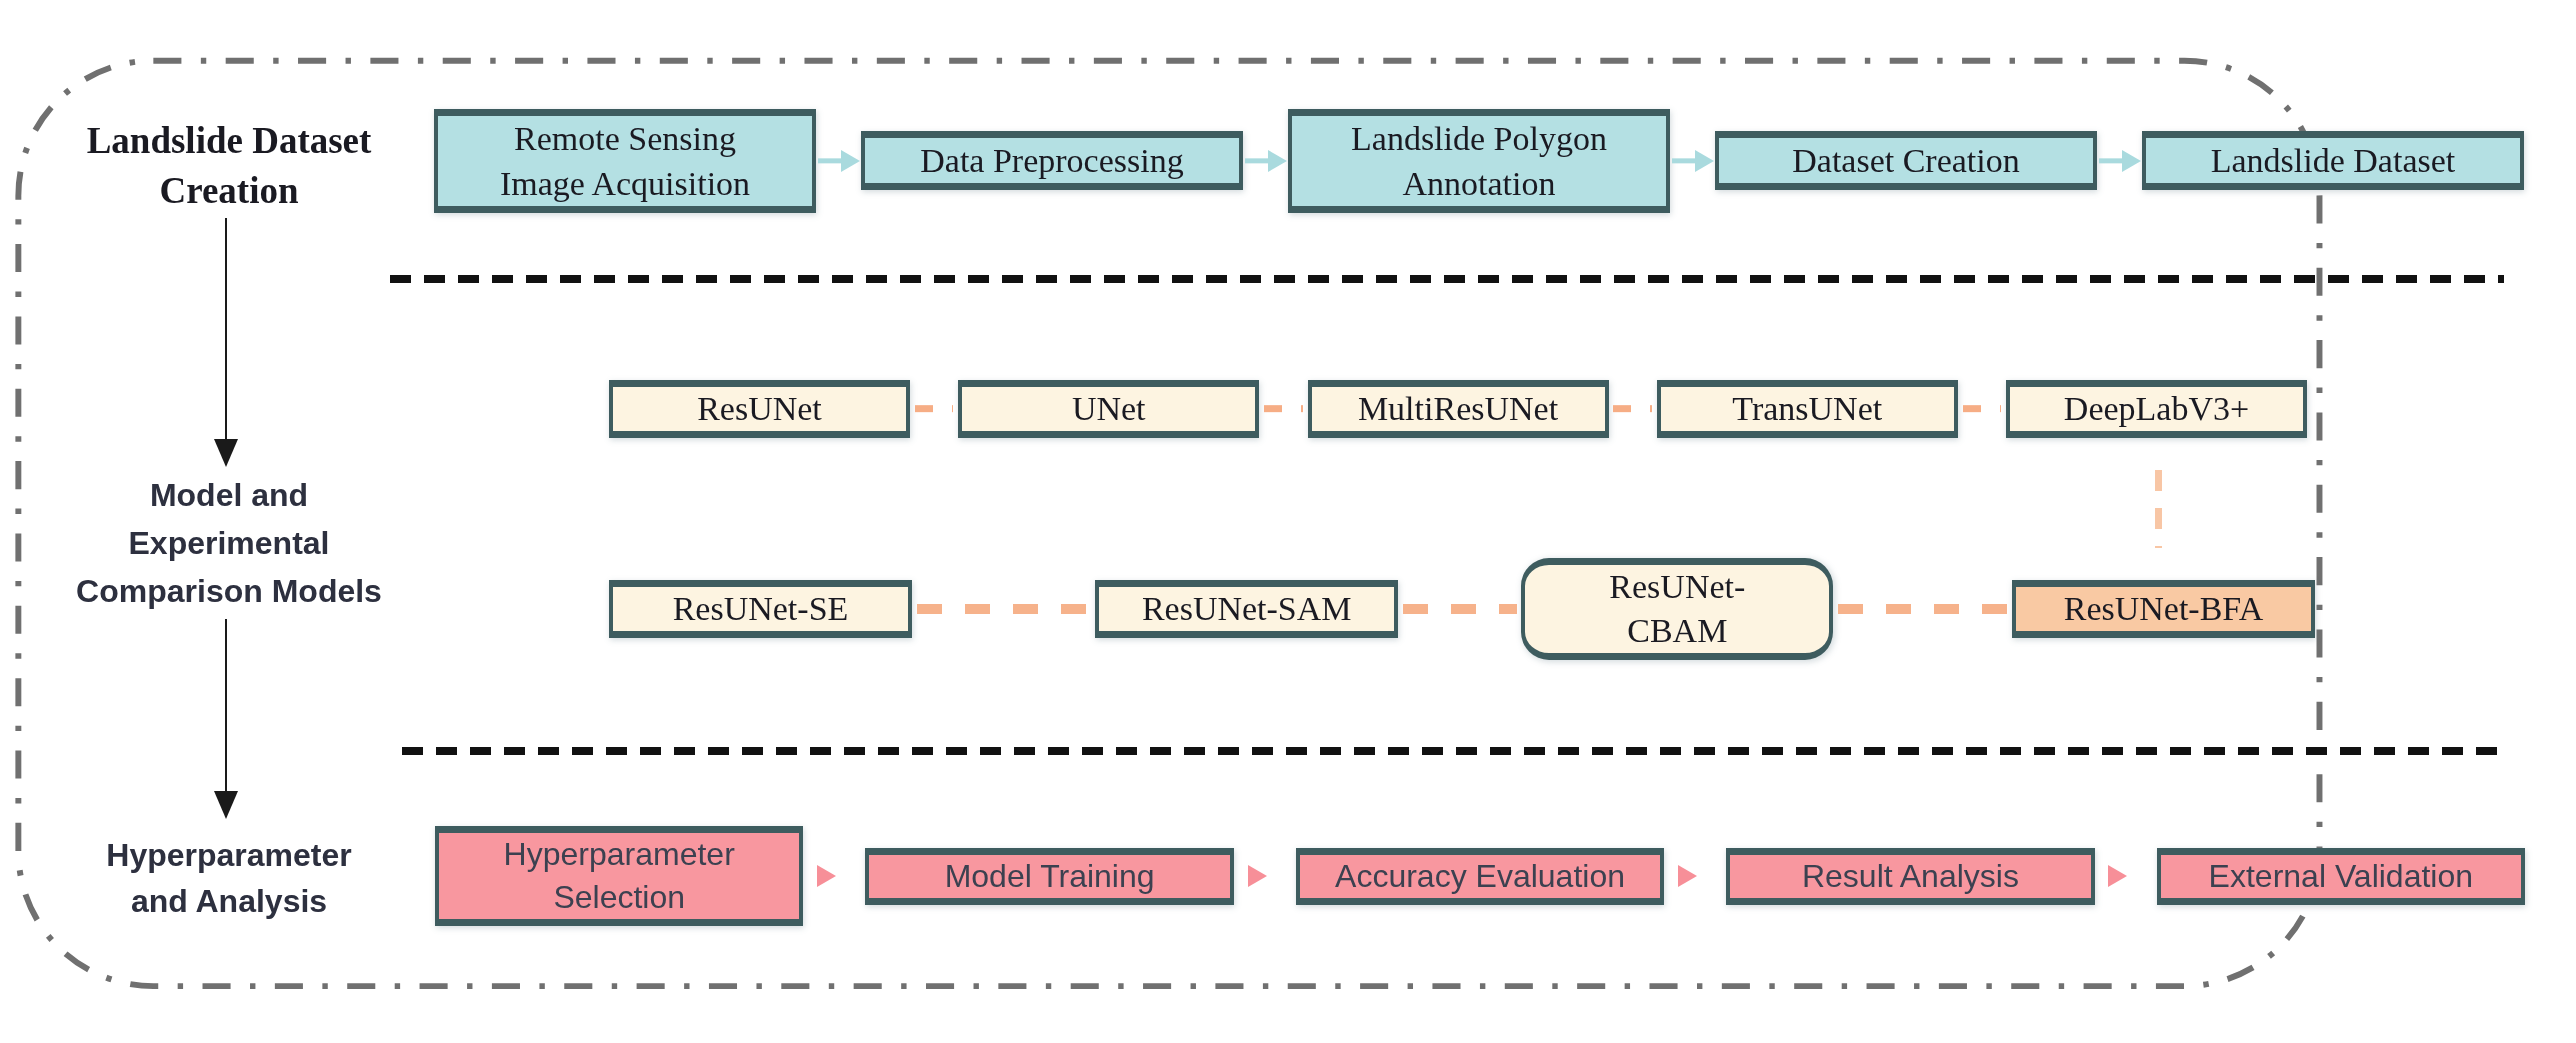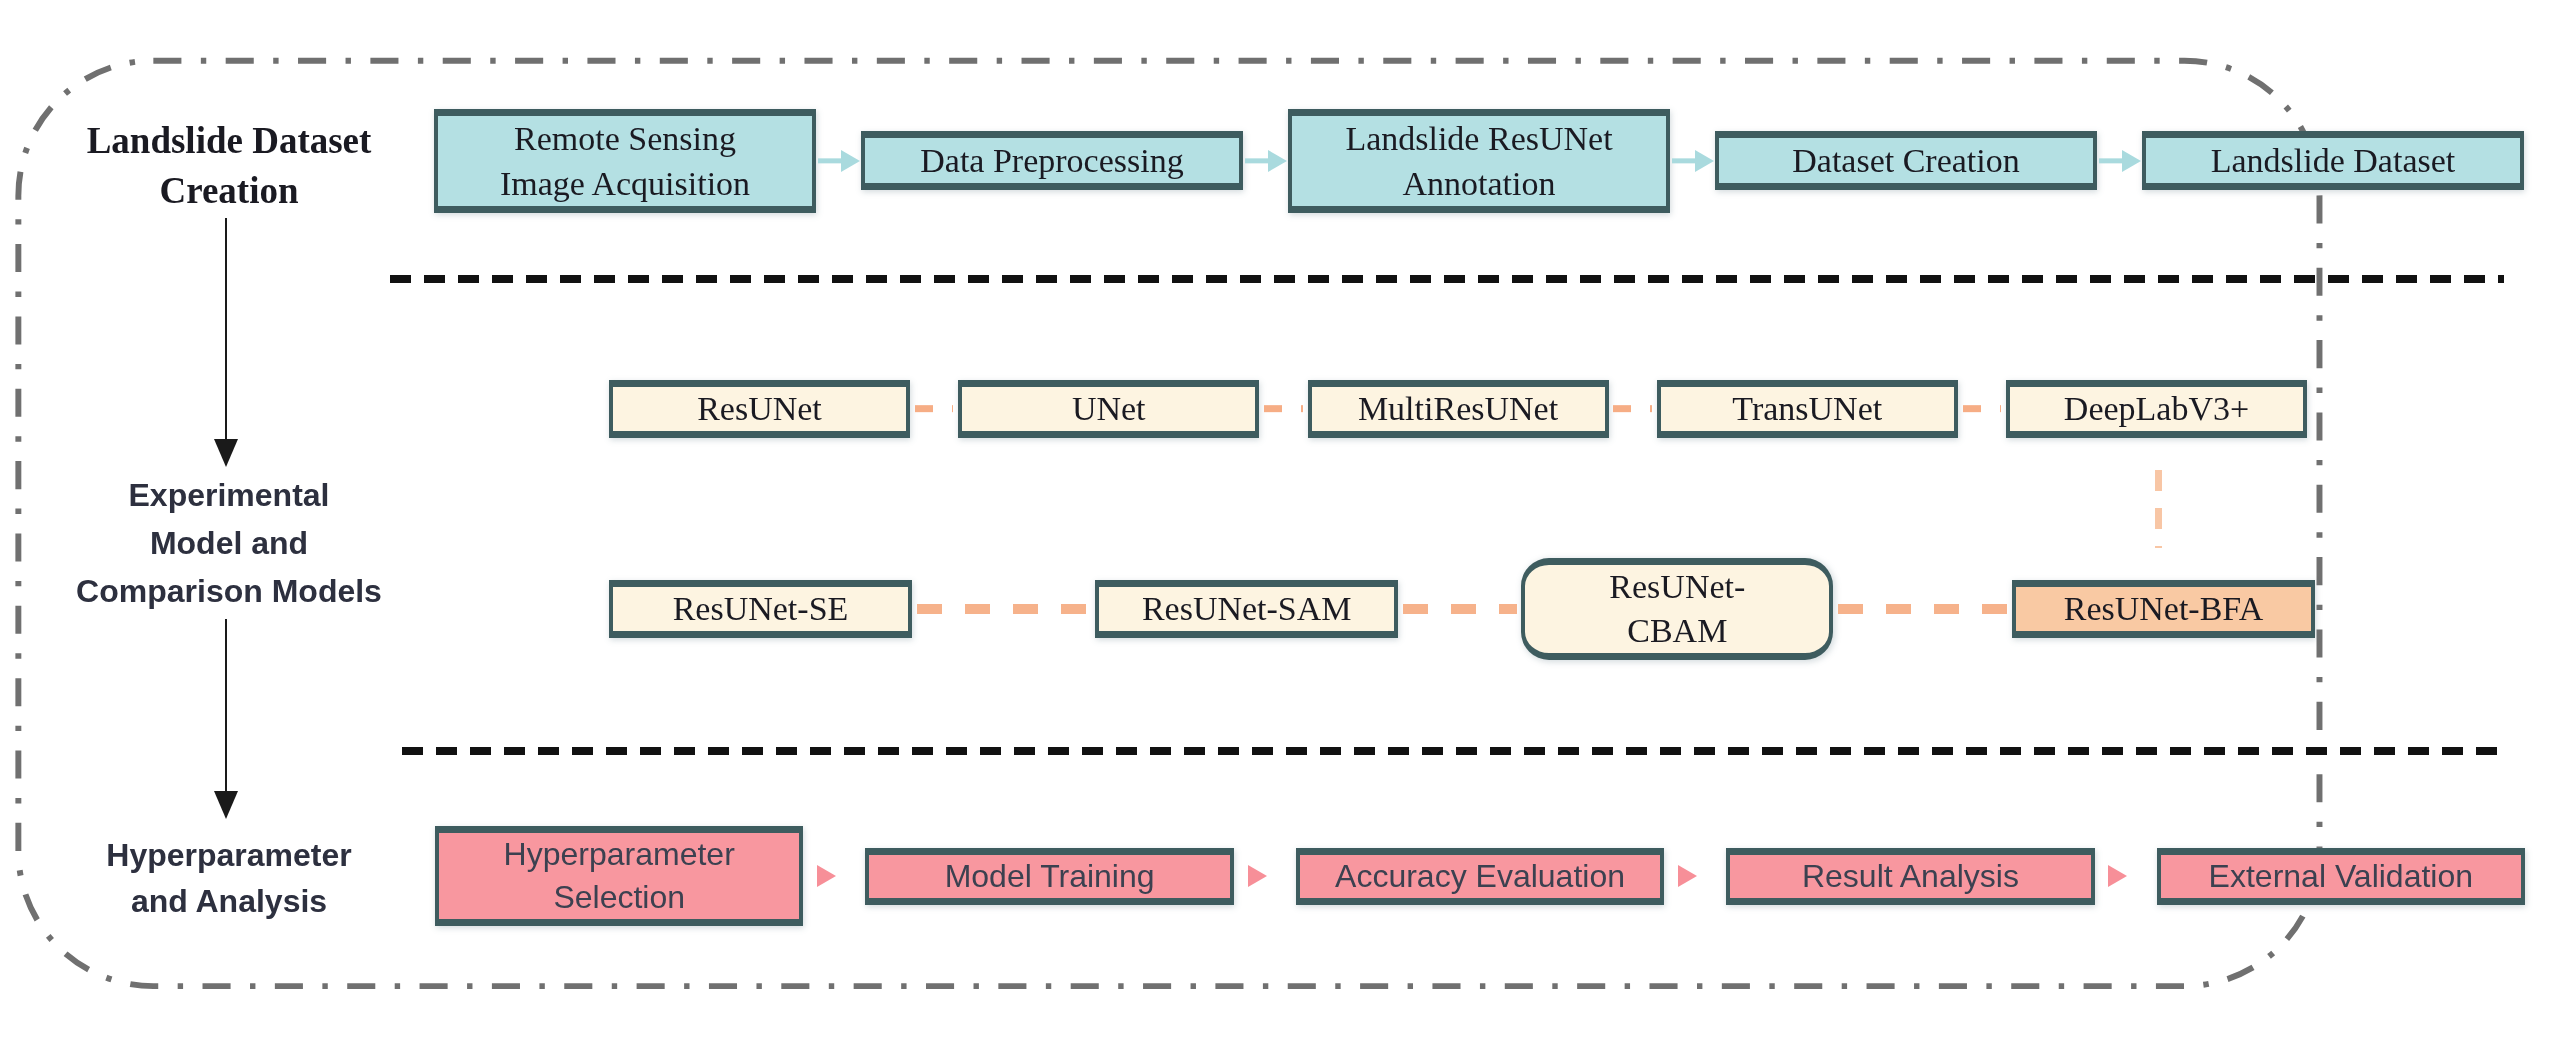--- a/index.html
+++ b/index.html
@@ -105,22 +105,22 @@
     <span class="ln">Landslide Dataset</span>
     <span class="ln">Creation</span>
   </div>
 
   <div class="varrow a1">
     <div class="vshaft"></div>
     <div class="vhead"></div>
   </div>
 
   <div class="side-label sans l2">
+    <span class="ln">Model and</span>
     <span class="ln">Experimental</span>
-    <span class="ln">Model and</span>
     <span class="ln">Comparison Models</span>
   </div>
 
   <div class="varrow a2">
     <div class="vshaft"></div>
     <div class="vhead"></div>
   </div>
 
   <div class="side-label sans l3">
     <span class="ln">Hyperparameter</span>
@@ -144,21 +144,21 @@
     <div class="box">
       <span class="ln">Data Preprocessing</span>
     </div>
     <div class="conn">
       <div class="harrow teal">
           <i class="shaft"></i>
           <i class="head"></i>
         </div>
     </div>
     <div class="box">
-      <span class="ln">Landslide ResUNet</span>
+      <span class="ln">Landslide Polygon</span>
       <span class="ln">Annotation</span>
     </div>
     <div class="conn">
       <div class="harrow teal">
           <i class="shaft"></i>
           <i class="head"></i>
         </div>
     </div>
     <div class="box">
       <span class="ln">Dataset Creation</span>

